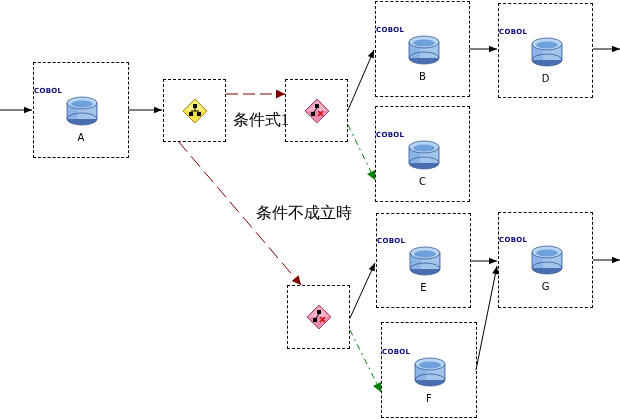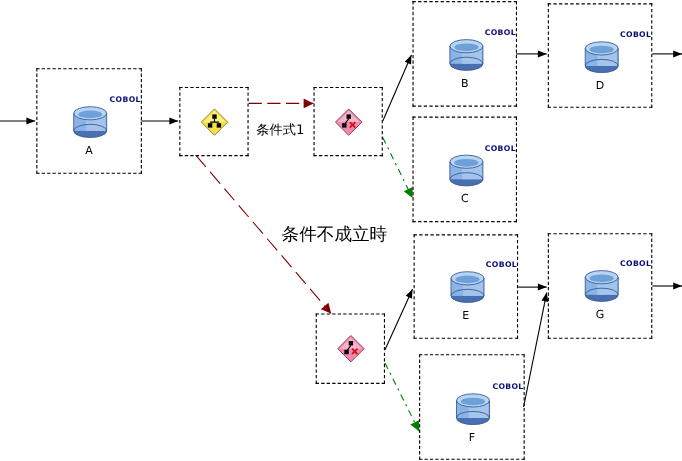--- a/index.html
+++ b/index.html
@@ -1,20 +1,20 @@
 <!DOCTYPE html>
 <html><head>
 <meta charset="utf-8">
 <style>
   html, body { margin:0; padding:0; background:#ffffff; }
   body { width:620px; height:419px; position:relative; overflow:hidden;
          font-family:"DejaVu Sans", sans-serif; }
   #canvas { position:absolute; left:0; top:0; width:620px; height:419px; }
   .node { position:absolute; box-sizing:border-box; border:1px dashed #000; background:transparent; }
-  .cobol-label { position:absolute; left:0; right:0; text-align:right; font-size:7px; font-weight:bold;
+  .cobol-label { position:absolute; left:0; right:0; text-align:left; font-size:7px; font-weight:bold;
                  color:#0a0a7a; letter-spacing:0.3px; font-family:"DejaVu Sans", sans-serif; }
   .node-name { position:absolute; left:0; right:0; text-align:center; font-size:10px; color:#000; }
   .db-icon { position:absolute; }
   .gw-icon { position:absolute; }
   .edge-label { position:absolute; font-size:11px; color:#000; white-space:nowrap; }
 </style>
 </head>
 <body>
 
 <div id="canvas">
@@ -192,15 +192,15 @@
       <path d="M13,1 L25,13 L13,25 L1,13 Z" fill="#ee8ab0" stroke="#8a3050" stroke-width="0.8"></path>
       <path d="M13,3 L23,13 L13,13 L3,13 Z" fill="#fbd0e0" opacity="0.6"></path>
       <rect x="11" y="6" width="4" height="4" fill="#000"></rect>
       <line x1="13" y1="10" x2="10" y2="14" stroke="#000" stroke-width="1"></line>
       <rect x="7" y="14" width="4" height="4" fill="#000"></rect>
       <line x1="14" y1="13" x2="19" y2="18" stroke="#d01010" stroke-width="1.6"></line>
       <line x1="19" y1="13" x2="14" y2="18" stroke="#d01010" stroke-width="1.6"></line>
     </svg>
   </div>
 
-  <div class="edge-label" style="left:233px;top:110px;font-size:12px;">条件式1</div>
+  <div class="edge-label" style="left:233px;top:110px;font-size:16px;font-family:Liberation Serif, serif;">条件式1</div>
   <div class="edge-label" style="left:256px;top:203px;font-size:16px;">条件不成立時</div>
 </div>
 
 </body></html>

